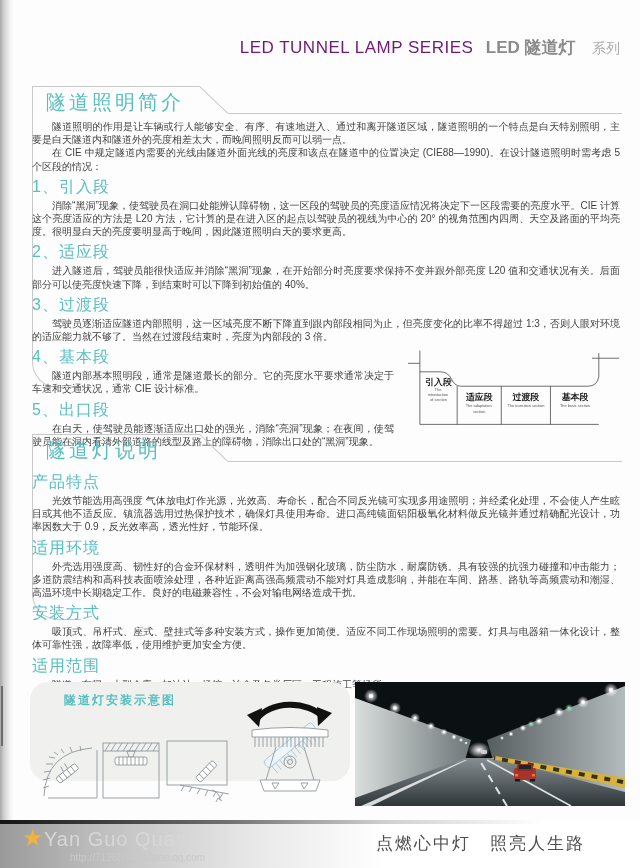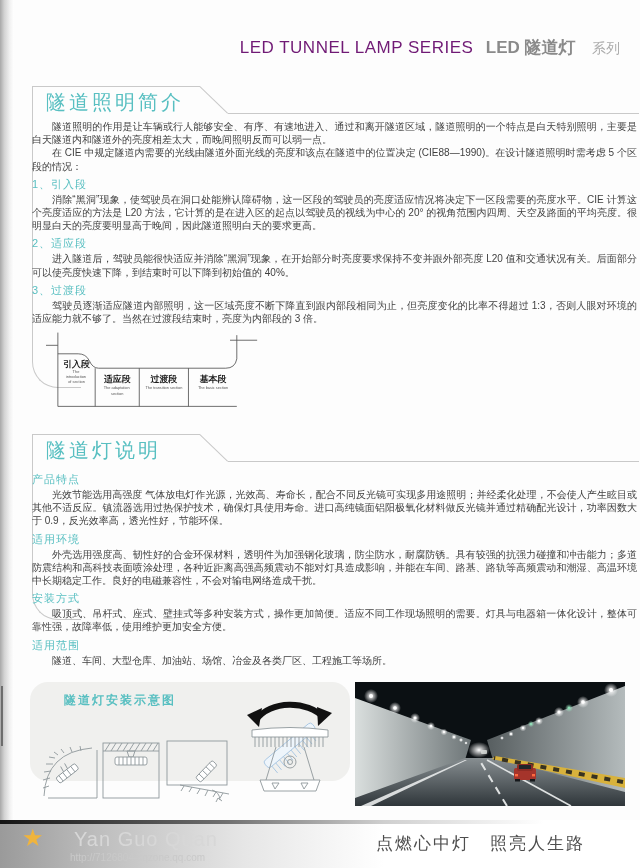--- a/index.html
+++ b/index.html
@@ -7,57 +7,57 @@
         font-family:"Liberation Sans","DejaVu Sans",sans-serif;color:#3f3f3f;}
   .page-edge{position:absolute;left:0;top:0;width:14px;height:868px;
         background:linear-gradient(90deg,#a8a8a8 0,#d2d2d2 30%,#f1f1f1 70%,#fff 100%);}
   .edge-notch{position:absolute;left:1px;top:686px;width:2px;height:60px;background:#4a4a4a;opacity:.7;}
   
   .header{position:absolute;top:36px;right:20px;text-align:right;white-space:nowrap;}
   .h-en{font-size:17px;color:#701a75;letter-spacing:.5px;}
   .h-zh{font-size:17px;color:#8a8a8a;font-weight:bold;margin-left:8px;}
   .h-sfx{font-size:14px;color:#ababab;margin-left:12px;}
   
-  .sec{position:absolute;left:32px;width:590px;padding-left:17px;}
+  .sec{position:absolute;left:32px;width:590px;}
   .sec1{top:86px;height:302px;}
   .sec2{top:424px;height:186px;margin-top:10px;}
   .edge-left{position:absolute;left:0;top:0;bottom:26px;width:1px;background:#c9c9c9;}
   .edge-corner{position:absolute;left:0;bottom:0;width:48px;height:27px;
         border-left:1px solid #c9c9c9;border-bottom:1px solid #c9c9c9;border-bottom-left-radius:26px;}
   .tab{position:absolute;left:0;top:0;width:168px;height:27px;border-top:1px solid #c9c9c9;}
   .tab-title{display:block;padding:2px 0 0 14px;font-size:20px;letter-spacing:3px;
         color:#58bfc1;font-weight:500;}
   .tab-slant{position:absolute;left:168px;top:0;width:39px;height:1px;background:#c9c9c9;
         transform:rotate(44deg);transform-origin:left top;}
   .rule{position:absolute;left:196px;top:27px;right:0;height:1px;background:#c9c9c9;}
   .sec-body{position:absolute;left:0;right:2px;top:34px;}
   .para{margin:0;font-size:10px;line-height:13.2px;color:#3f3f3f;text-align:justify;}
   .indent{text-indent:2em;}
-  .item-h{font-size:11px;color:#58bfc1;margin:4px 0 1px 0;letter-spacing:1px;}
+  .item-h{font-size:16px;color:#58bfc1;margin:4px 0 1px 0;letter-spacing:1px;}
   .row{display:flex;}
   .col-text{width:362px;}
   .col-diagram{flex:1;padding-left:14px;padding-top:2px;}
   .profile{width:212px;height:96px;}
   
   .panel{position:absolute;left:30px;top:682px;width:320px;height:99px;background:#f0f0ee;border-radius:18px;}
   .panel-title{position:absolute;left:34px;top:10px;font-size:12px;color:#58bfc1;
         font-weight:bold;letter-spacing:2px;}
   .d1{position:absolute;left:10px;top:60px;}
   .d2{position:absolute;left:72px;top:60px;}
   .d3{position:absolute;left:136px;top:58px;}
   .d4{position:absolute;left:214px;top:14px;}
   
   .photo{position:absolute;left:355px;top:682px;width:270px;height:124px;}
   
   .footer{position:absolute;left:0;top:820px;width:640px;height:48px;
         background:linear-gradient(90deg,#9a9a9a 0,#bdbdbd 15%,#e6e6e6 38%,#ffffff 60%);}
   .footer-top{position:absolute;left:0;top:0;width:100%;height:4px;
         background:linear-gradient(90deg,#151515,#6f6f6f 35%,#cfcfcf 60%,#ffffff 85%);}
   .star{position:absolute;left:22px;top:6px;font-size:24px;color:#f0b43c;line-height:1;}
-  .wm-name{position:absolute;left:74px;top:8px;font-size:20px;color:#d7d7d7;letter-spacing:1px;}
+  .wm-name{position:absolute;left:44px;top:8px;font-size:20px;color:#d7d7d7;letter-spacing:1px;}
   .wm-url{position:absolute;left:60px;top:32px;font-size:10px;color:#c9c9c9;margin-left:10px;}
   .slogan{position:absolute;right:55px;top:12px;font-size:17px;color:#4e4e4e;
         font-weight:500;letter-spacing:2px;}
 </style>
 </head>
 <body>
 
 <div class="page">
   <div class="page-edge"></div>
   <div class="edge-notch"></div>
@@ -85,20 +85,30 @@
       </div>
       <div class="item">
         <div class="item-h">2、适应段</div>
         <p class="para indent">进入隧道后，驾驶员能很快适应并消除“黑洞”现象，在开始部分时亮度要求保持不变并跟外部亮度 L20 值和交通状况有关。后面部分可以使亮度快速下降，到结束时可以下降到初始值的 40%。</p>
       </div>
       <div class="item">
         <div class="item-h">3、过渡段</div>
         <p class="para indent">驾驶员逐渐适应隧道内部照明，这一区域亮度不断下降直到跟内部段相同为止，但亮度变化的比率不得超过 1:3，否则人眼对环境的适应能力就不够了。当然在过渡段结束时，亮度为内部段的 3 倍。</p>
       </div>
       <div class="row">
+        <div class="col-text">
+          <div class="item">
+            <div class="item-h">4、基本段</div>
+            <p class="para indent">隧道内部基本照明段，通常是隧道最长的部分。它的亮度水平要求通常决定于车速和交通状况，通常 CIE 设计标准。</p>
+          </div>
+          <div class="item">
+            <div class="item-h">5、出口段</div>
+            <p class="para indent">在白天，使驾驶员能逐渐适应出口处的强光，消除“亮洞”现象；在夜间，使驾驶员能在洞内看清外部道路的线型及路上的障碍物，消除出口处的“黑洞”现象。</p>
+          </div>
+        </div>
         <div class="col-diagram">
           <svg class="profile" viewBox="0 0 250 110">
             <g stroke="#555" fill="none" stroke-width="1">
               <path d="M0,20 H14"></path>
               <path d="M14,5 V92"></path>
               <path d="M14,30 H38 Q47,30 51,38 Q55,47 62,47 H212 Q223,47 225,36 V8"></path>
               <path d="M217,14 H249"></path>
               <path d="M14,92 H225"></path>
               <path d="M58,47 V92 M110,47 V92 M168,47 V92"></path>
             </g>

